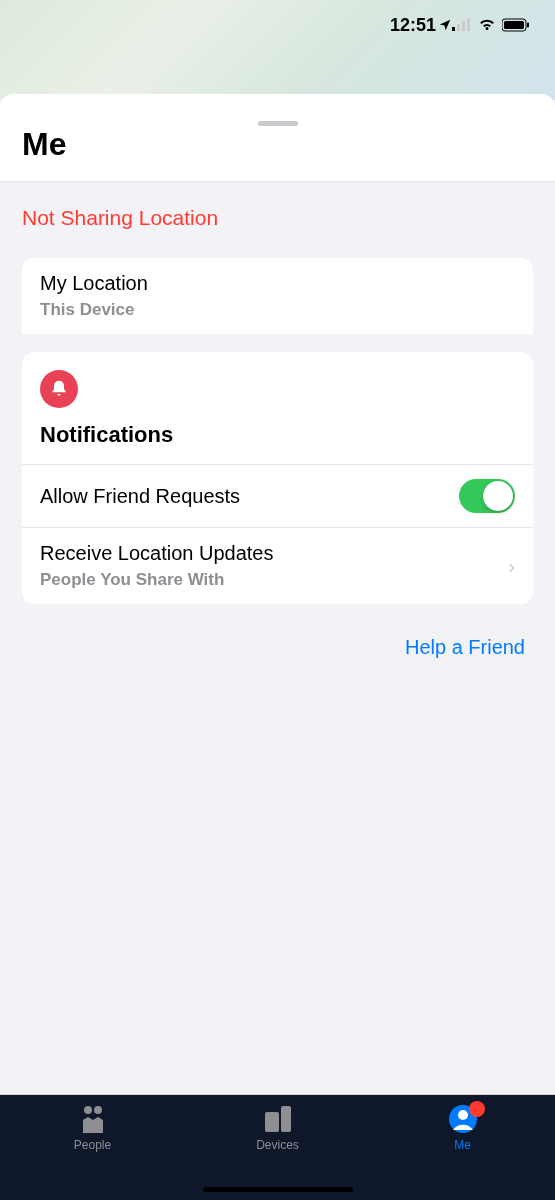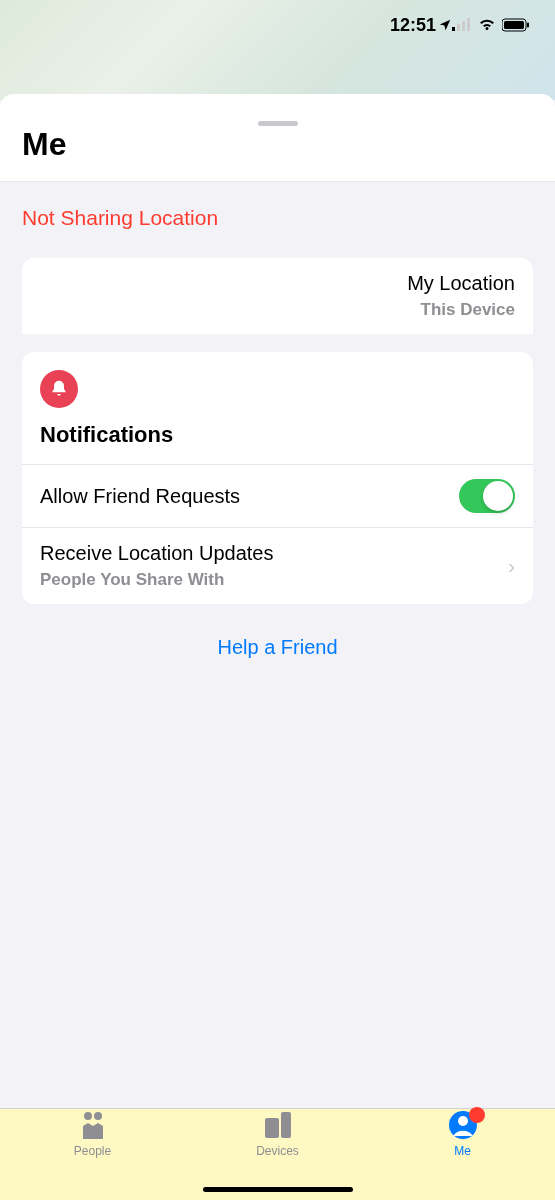--- a/index.html
+++ b/index.html
@@ -137,42 +137,43 @@
       font-size: 22px;
       font-weight: 700;
       padding: 14px 18px 16px;
       border-bottom: 1px solid #e5e5ea;
     }
     .chevron {
       color: #c7c7cc;
       font-size: 20px;
     }
     .help-section {
-      text-align: center;
+      text-align: right;
       padding: 32px 30px;
     }
     .help-link {
       color: #007aff;
       font-size: 20px;
       margin-bottom: 8px;
       display: block;
     }
     .help-text {
       color: #8e8e93;
       font-size: 17px;
       line-height: 1.4;
     }
     .tab-bar {
       position: absolute;
       bottom: 0; left: 0; right: 0;
-      height: 92px;
-      background: #fef9c3;
+      height: 106px;
+      background: #0f172a;
       border-top: 1px solid #d1d1d6;
       display: flex;
       justify-content: space-around;
+      padding-top: 8px;
     }
     .tab {
       display: flex;
       flex-direction: column;
       align-items: center;
       gap: 3px;
       width: 100px;
       position: relative;
     }
     .tab-icon { height: 32px; display: flex; align-items: center; justify-content: center; }
@@ -233,21 +234,21 @@
 
 <div class="sheet">
   <div class="sheet-header">
     <div class="grabber"></div>
     <div class="sheet-title">Me</div>
   </div>
 
   <div class="status-text">Not Sharing Location</div>
 
   <div class="card" style="margin-bottom:0; border-radius:12px 12px 0 0;">
-    <div class="row" style="border-bottom:none;text-align:right;">
+    <div class="row" style="border-bottom:none;">
       <div class="row-content">
         <div class="row-title">My Location</div>
         <div class="row-subtitle">This Device</div>
       </div>
     </div>
   </div>
 
 
   <div class="card">
     <div class="bell-icon">

